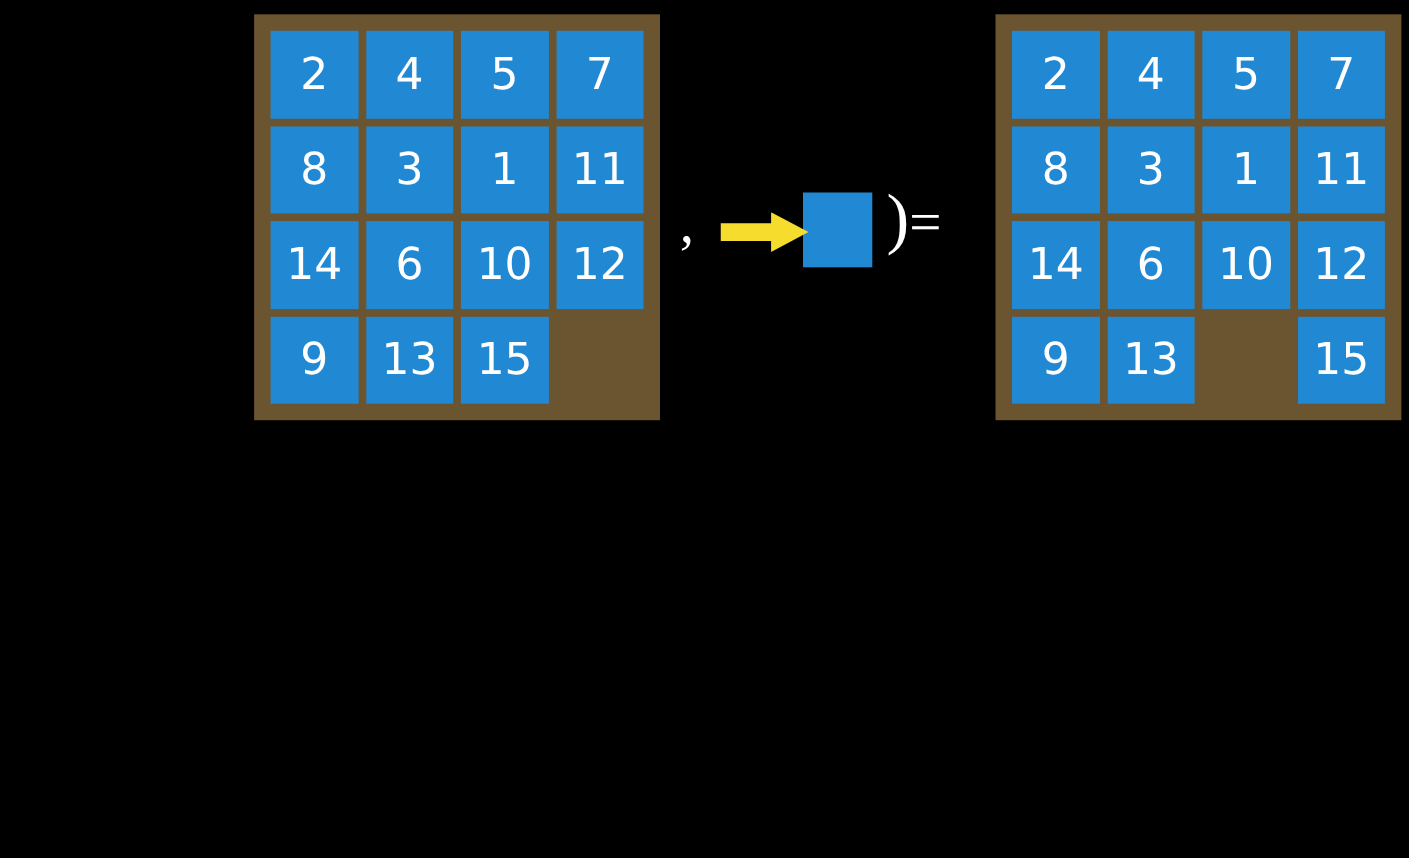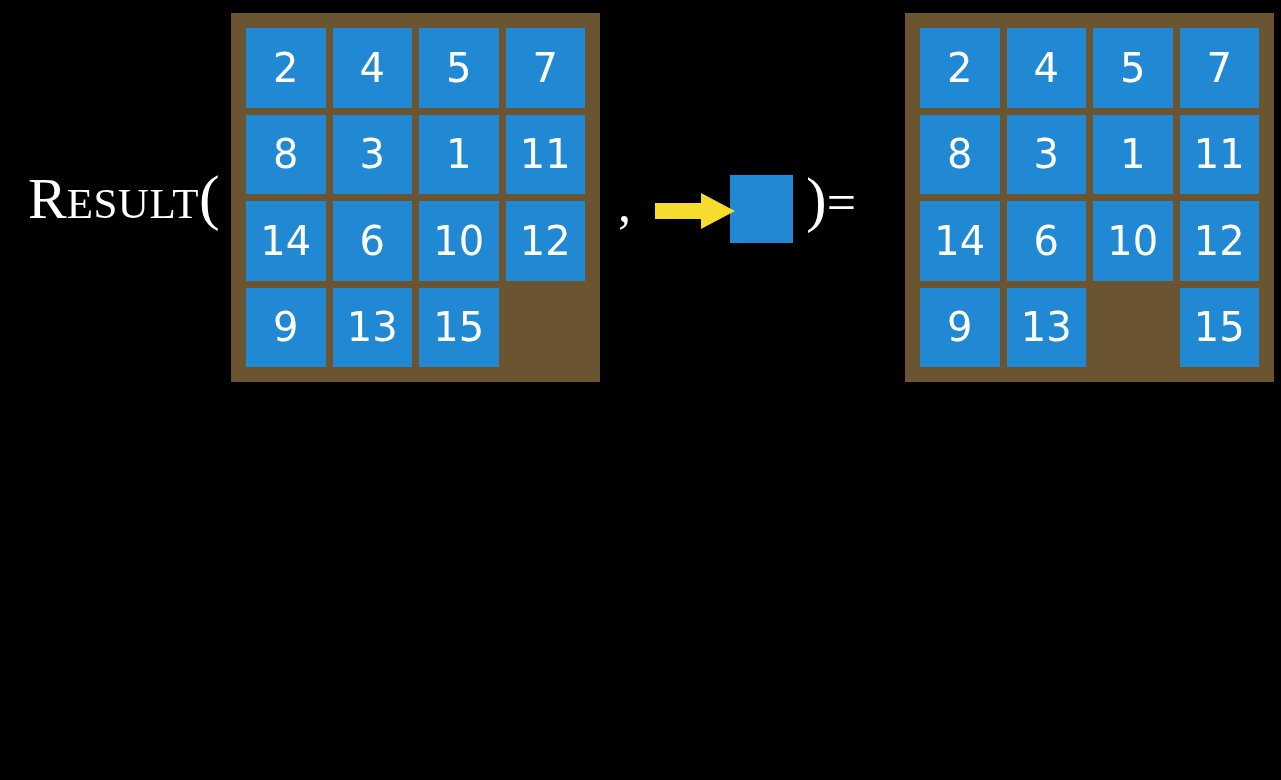--- a/index.html
+++ b/index.html
@@ -122,23 +122,20 @@
     color: transparent;
   }
 </style>
 </head>
 <body>
 
 <div class="stage">
 
   <div class="row row-1">
 
-    <div class="result-label">
-      <span class="cap">R</span><span class="smallcaps">ESULT</span><span class="paren">(</span>
-    </div>
 
     <div class="board board-tl board-shadow">
       <div class="tile">2</div>
       <div class="tile">4</div>
       <div class="tile">5</div>
       <div class="tile">7</div>
       <div class="tile">8</div>
       <div class="tile">3</div>
       <div class="tile">1</div>
       <div class="tile">11</div>

